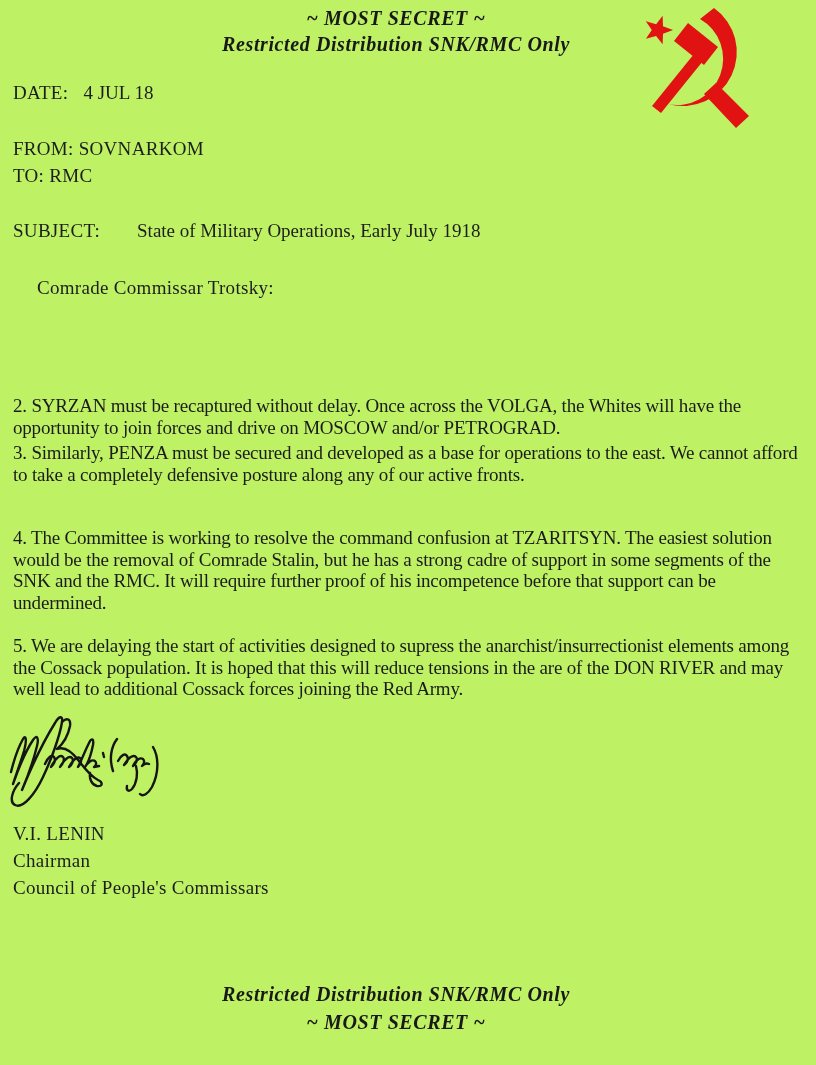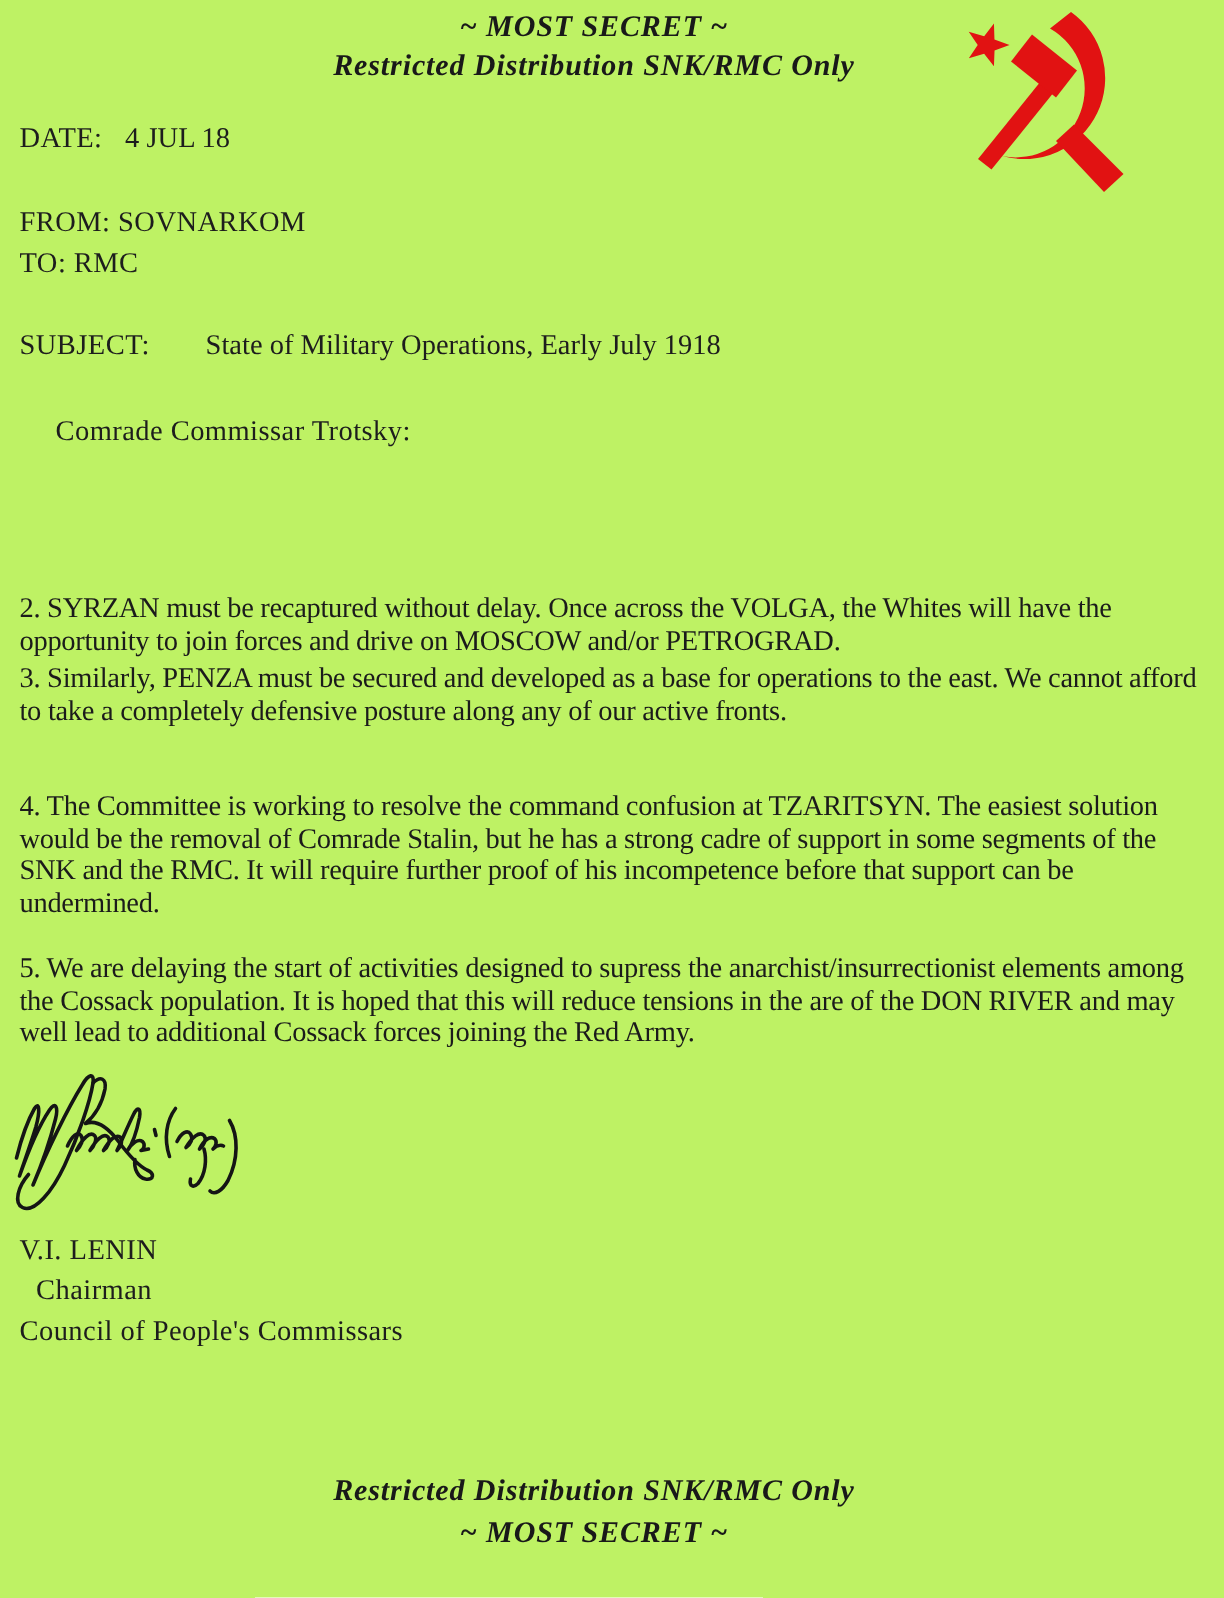--- a/index.html
+++ b/index.html
@@ -32,21 +32,21 @@
     font-size:19px; line-height:21.5px; letter-spacing:-0.2px; color:#1b1b1b;
   }
   .p1 { top:311px; }
   .p2 { top:395px; }
   .p3 { top:442px; }
   .p4 { top:527px; }
   .p5 { top:635px; }
   
   .sig { position:absolute; left:4px; top:708px; }
   .row-name  { top:823px; }
-  .row-title { top:850px;margin-left:11px; }
+  .row-title { top:850px; }
   .row-org   { top:877px; }
 </style>
 </head>
 <body>
 
 <div class="page">
 
   <div class="centered cls cls-top-1">~ MOST SECRET ~</div>
   <div class="centered cls cls-top-2">Restricted Distribution SNK/RMC Only</div>
 

